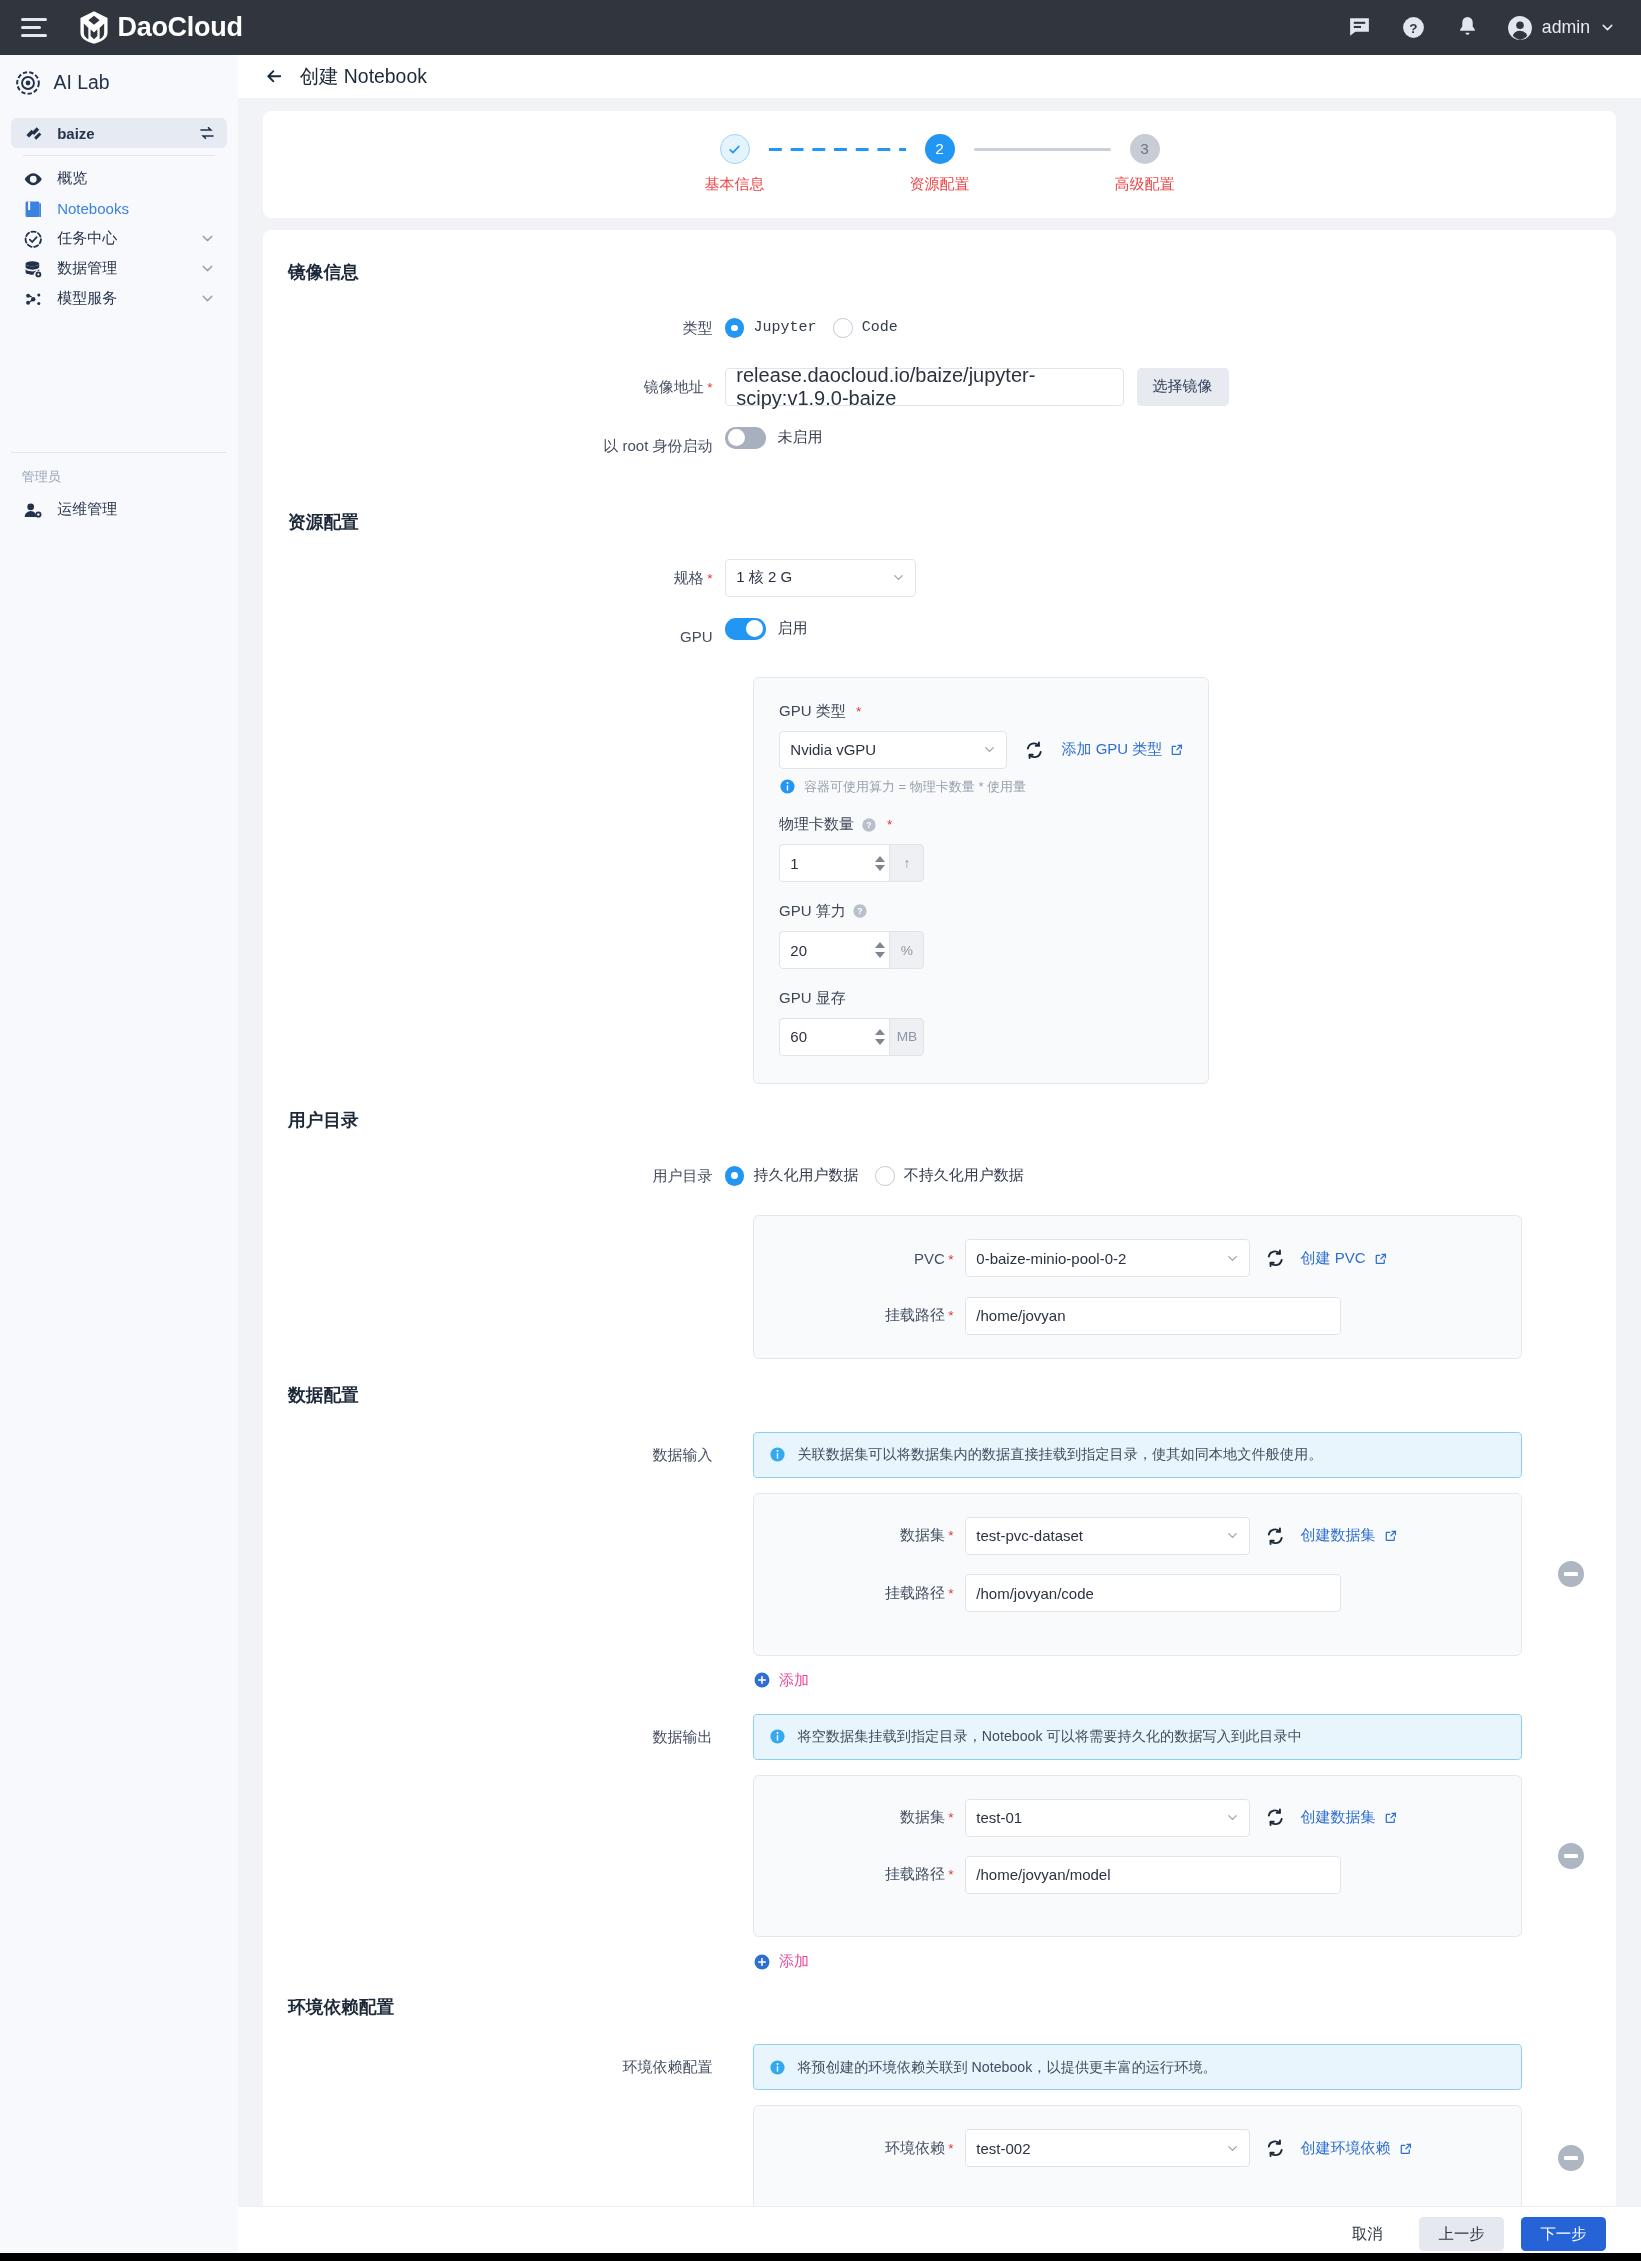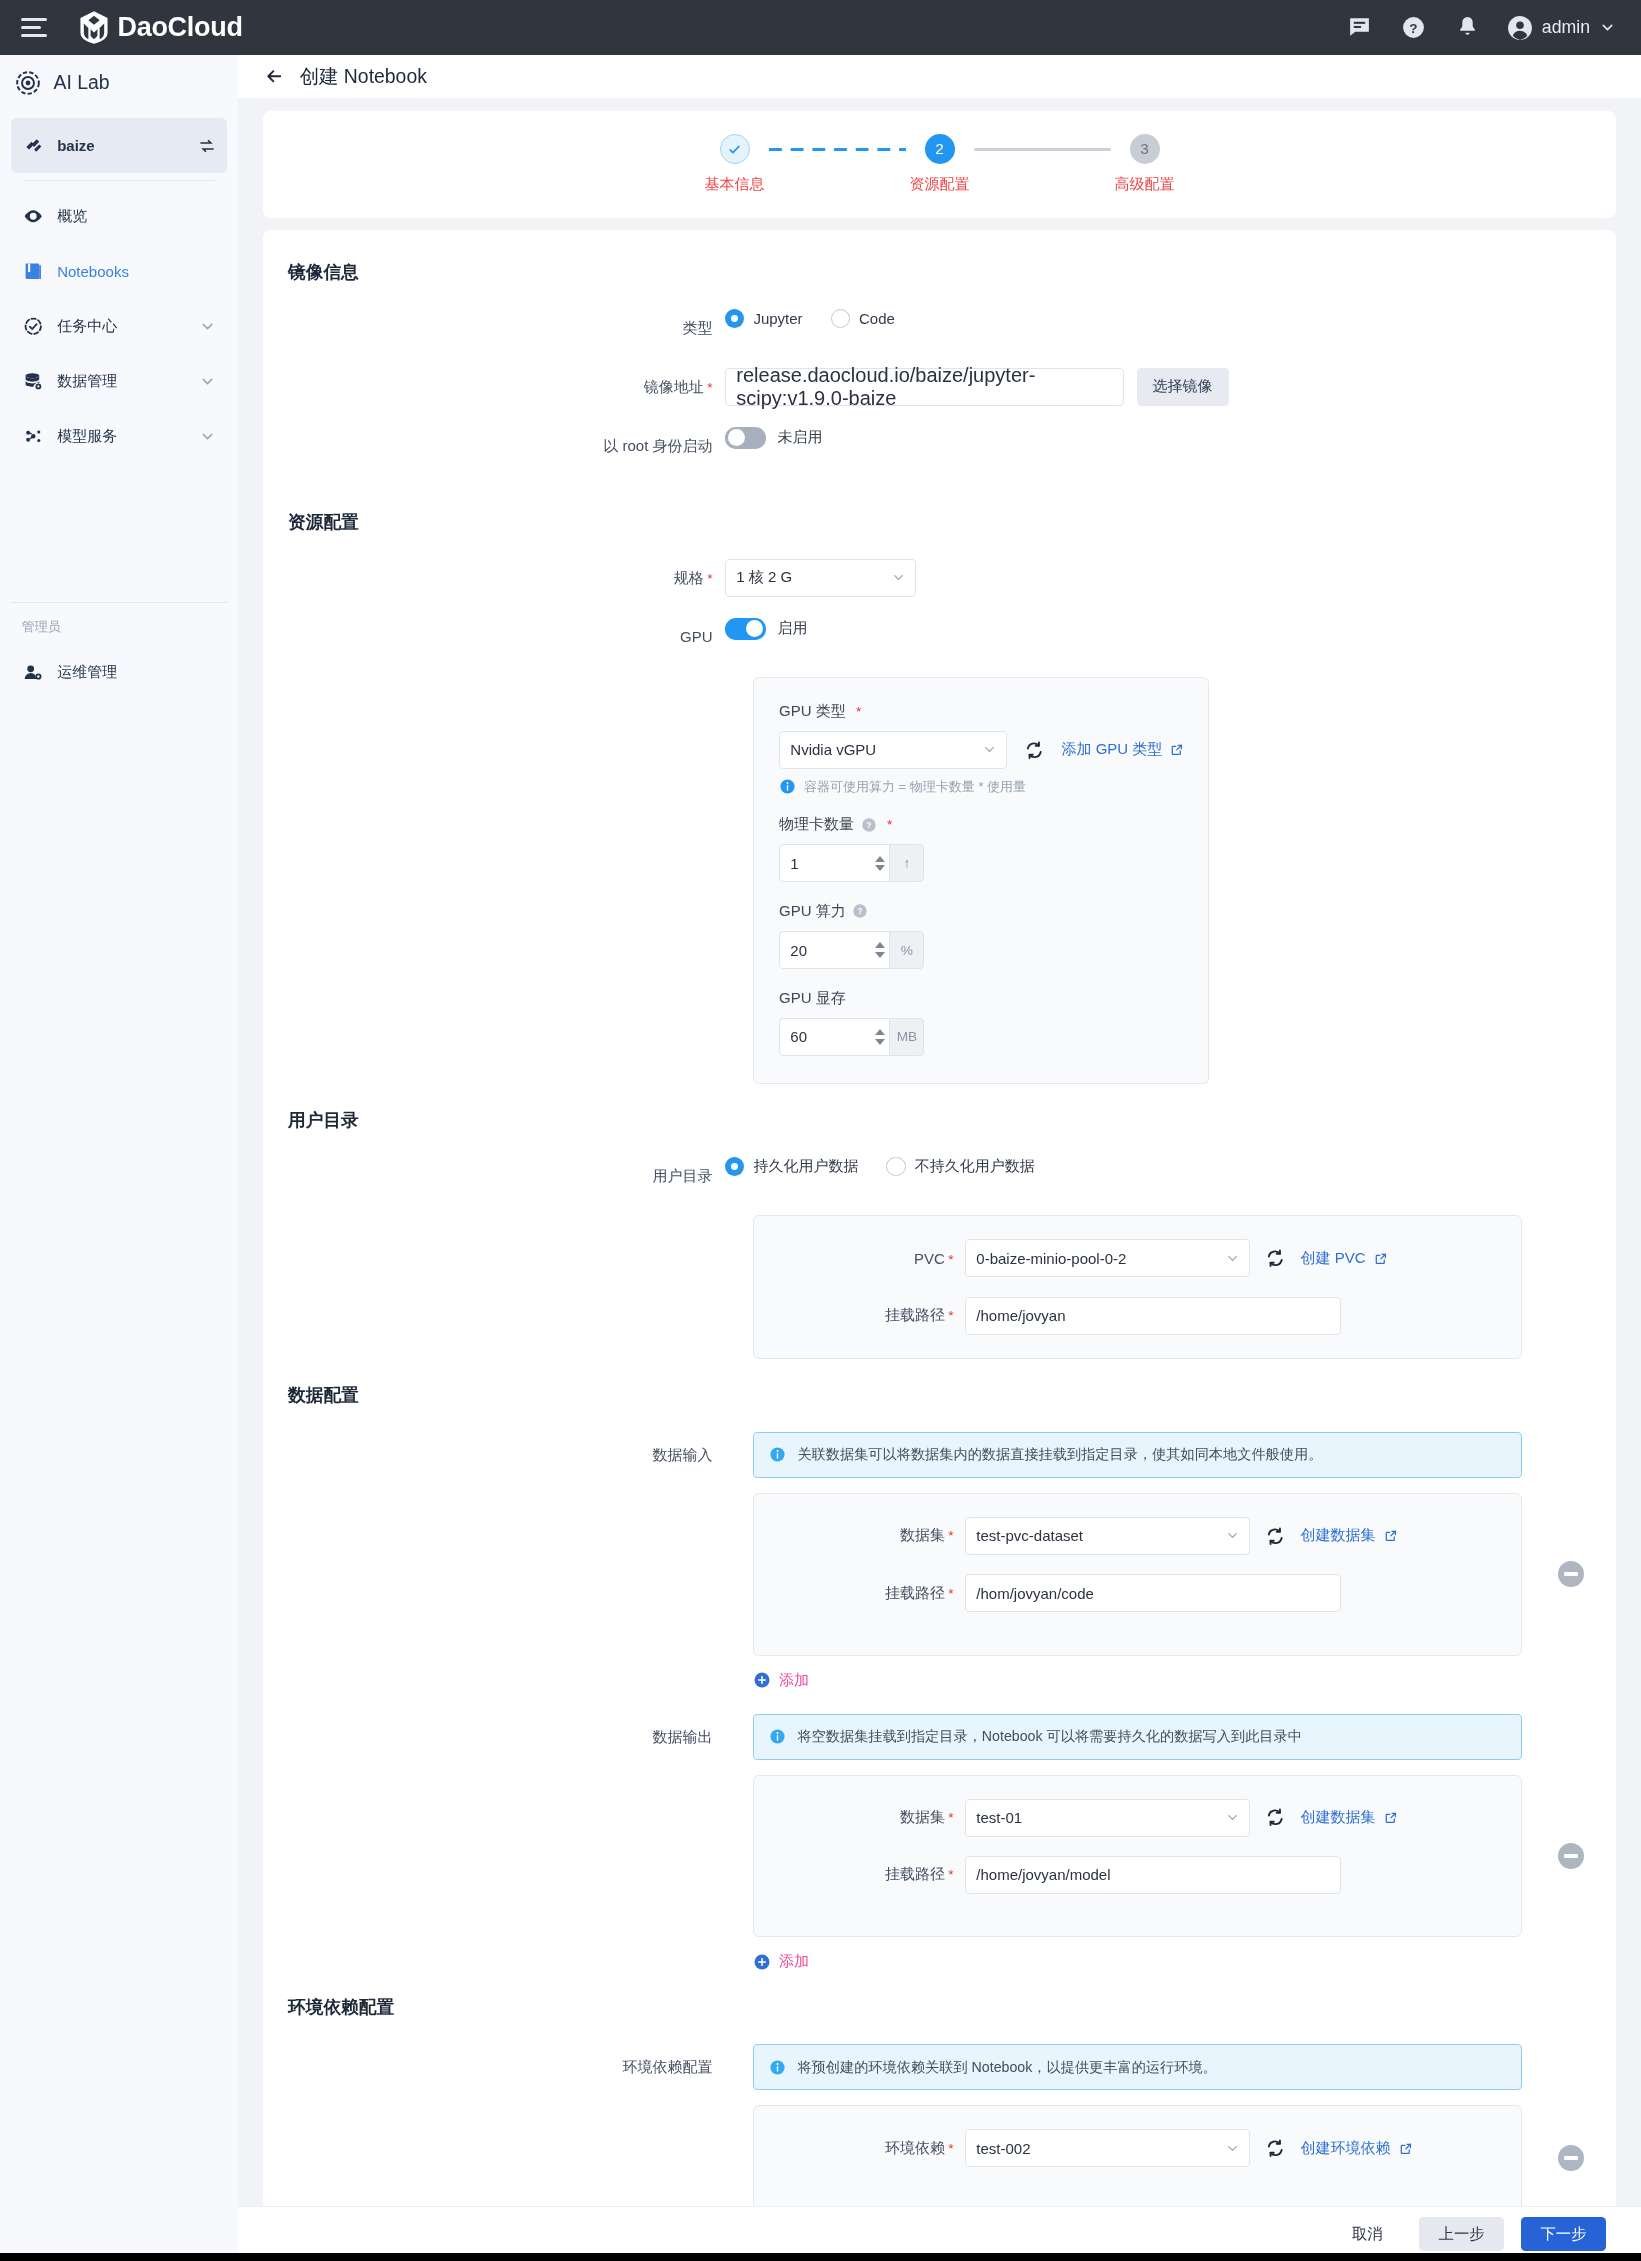--- a/index.html
+++ b/index.html
@@ -40,21 +40,21 @@
     width: 238px; height: 2206px;
     background: #f7f9fc;
     padding-top: 0;
     overflow: hidden;
   }
   .app-title { display: flex; align-items: center; height: 55px; padding-left: 15px; gap: 12.5px; }
   .app-title-text { font-size: 19.4px; color: #23314a; font-weight: 400; }
 
   .nav-wrap { padding: 8px 11.4px 0 11.4px; }
   .nav-item {
-    display: flex; align-items: center; height: 55px;
+    display: flex; align-items: center; height: 30px;
     border-radius: 5.7px; padding: 0 10.3px; gap: 12.5px; cursor: pointer;
     position: relative;
   }
   .nav-item.project { background: #e5eaf3; margin-bottom: 2.3px; }
   .nav-label { font-size: 15px; color: #27344b; font-weight: 700; }
   .nav-item.plain .nav-label { font-weight: 400; font-size: 15px; color: #27344b; }
   .nav-item.active .nav-label { color: #3b82e0; }
   .nav-ico { width: 23px; height: 23px; display: flex; align-items: center; justify-content: center; flex: 0 0 23px; }
   .nav-chevron { margin-left: auto; width: 17px; height: 17px; display: flex; align-items: center; justify-content: center; }
   .nav-sync { margin-left: auto; width: 18px; height: 18px; }
@@ -112,21 +112,21 @@
 
   .row { display: flex; align-items: flex-start; margin-bottom: 20.5px; }
   .row-label {
     width: 462px; text-align: right; padding-right: 12.5px;
     font-size: 15px; color: #454f61; line-height: 38px; flex: 0 0 462px;
   }
   .req { color: #e5322d; font-size: 13.7px; margin-left: 3.4px; }
   .row-field { flex: 1; display: flex; align-items: center; }
 
   
-  .radio-group { display: flex; align-items: flex-start; gap: 28px; height: 38px; }
+  .radio-group { display: flex; align-items: center; gap: 17px; height: 38px; font-family: Liberation Mono, monospace; }
   .radio { display: flex; align-items: center; gap: 9px; cursor: pointer; }
   .radio-dot {
     width: 19.4px; height: 19.4px; border-radius: 50%;
     border: 1.1px solid #c4cad4; background: #fff;
     display: flex; align-items: center; justify-content: center;
   }
   .radio.on .radio-dot { border: none; background: #2196f3; }
   .radio.on .radio-dot::after { content: ""; width: 6.8px; height: 6.8px; border-radius: 50%; background: #fff; }
   .radio-text { font-size: 15px; color: #333c4c; }
 

